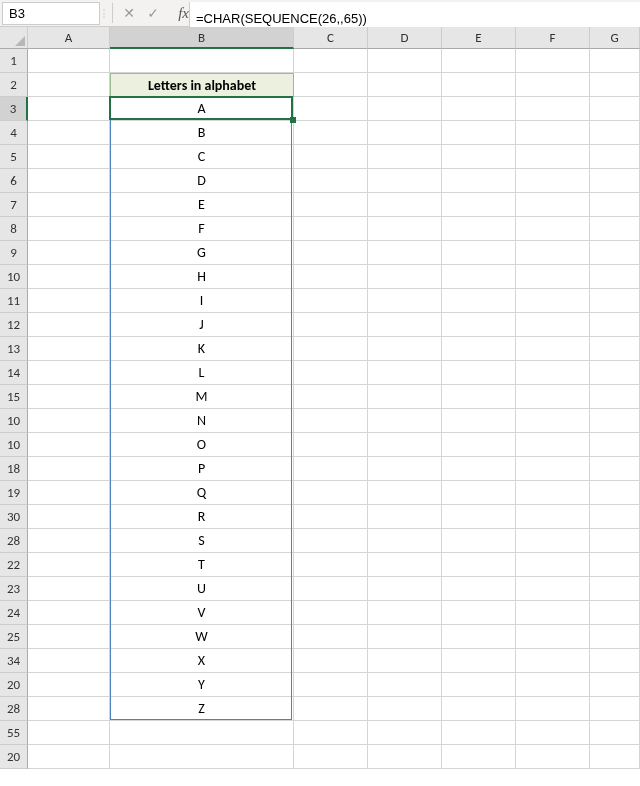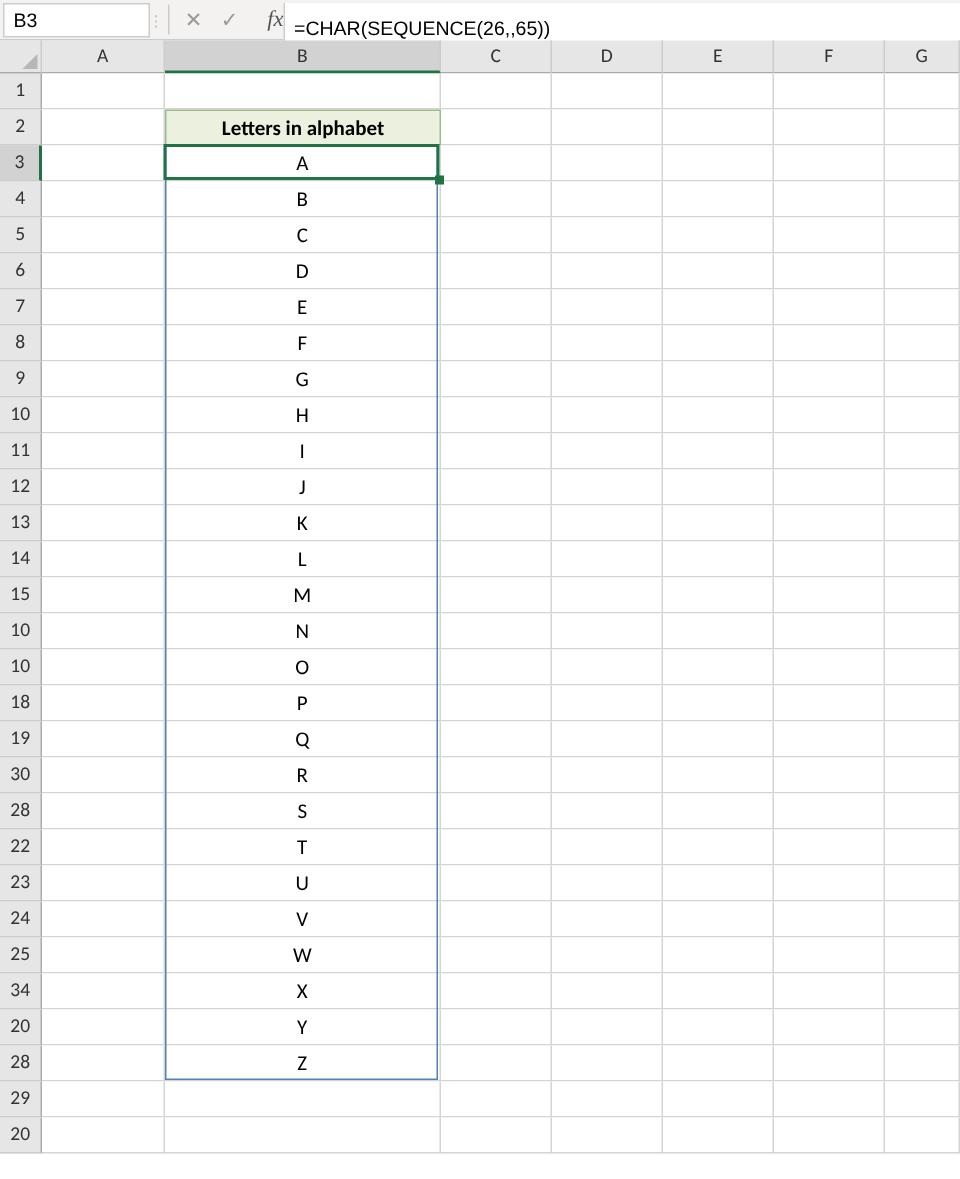--- a/index.html
+++ b/index.html
@@ -244,21 +244,21 @@
         <div class="row-h">19</div>
         <div class="row-h">30</div>
         <div class="row-h">28</div>
         <div class="row-h">22</div>
         <div class="row-h">23</div>
         <div class="row-h">24</div>
         <div class="row-h">25</div>
         <div class="row-h">34</div>
         <div class="row-h">20</div>
         <div class="row-h">28</div>
-        <div class="row-h">29</div>
+        <div class="row-h">55</div>
         <div class="row-h">20</div>
       </div>
   </div>
   <div style="position:relative">
     <div class="col-headers" id="col-headers">
         <div class="col-h colA">A</div>
         <div class="col-h colB active">B</div>
         <div class="col-h colC">C</div>
         <div class="col-h colD">D</div>
         <div class="col-h colE">E</div>

